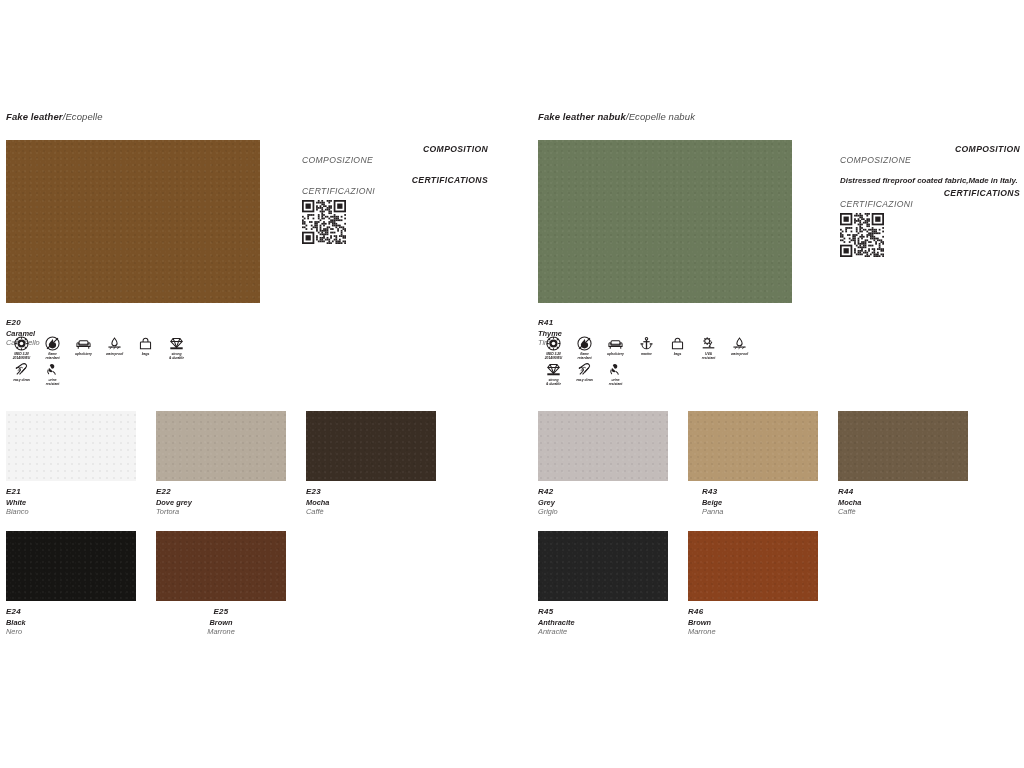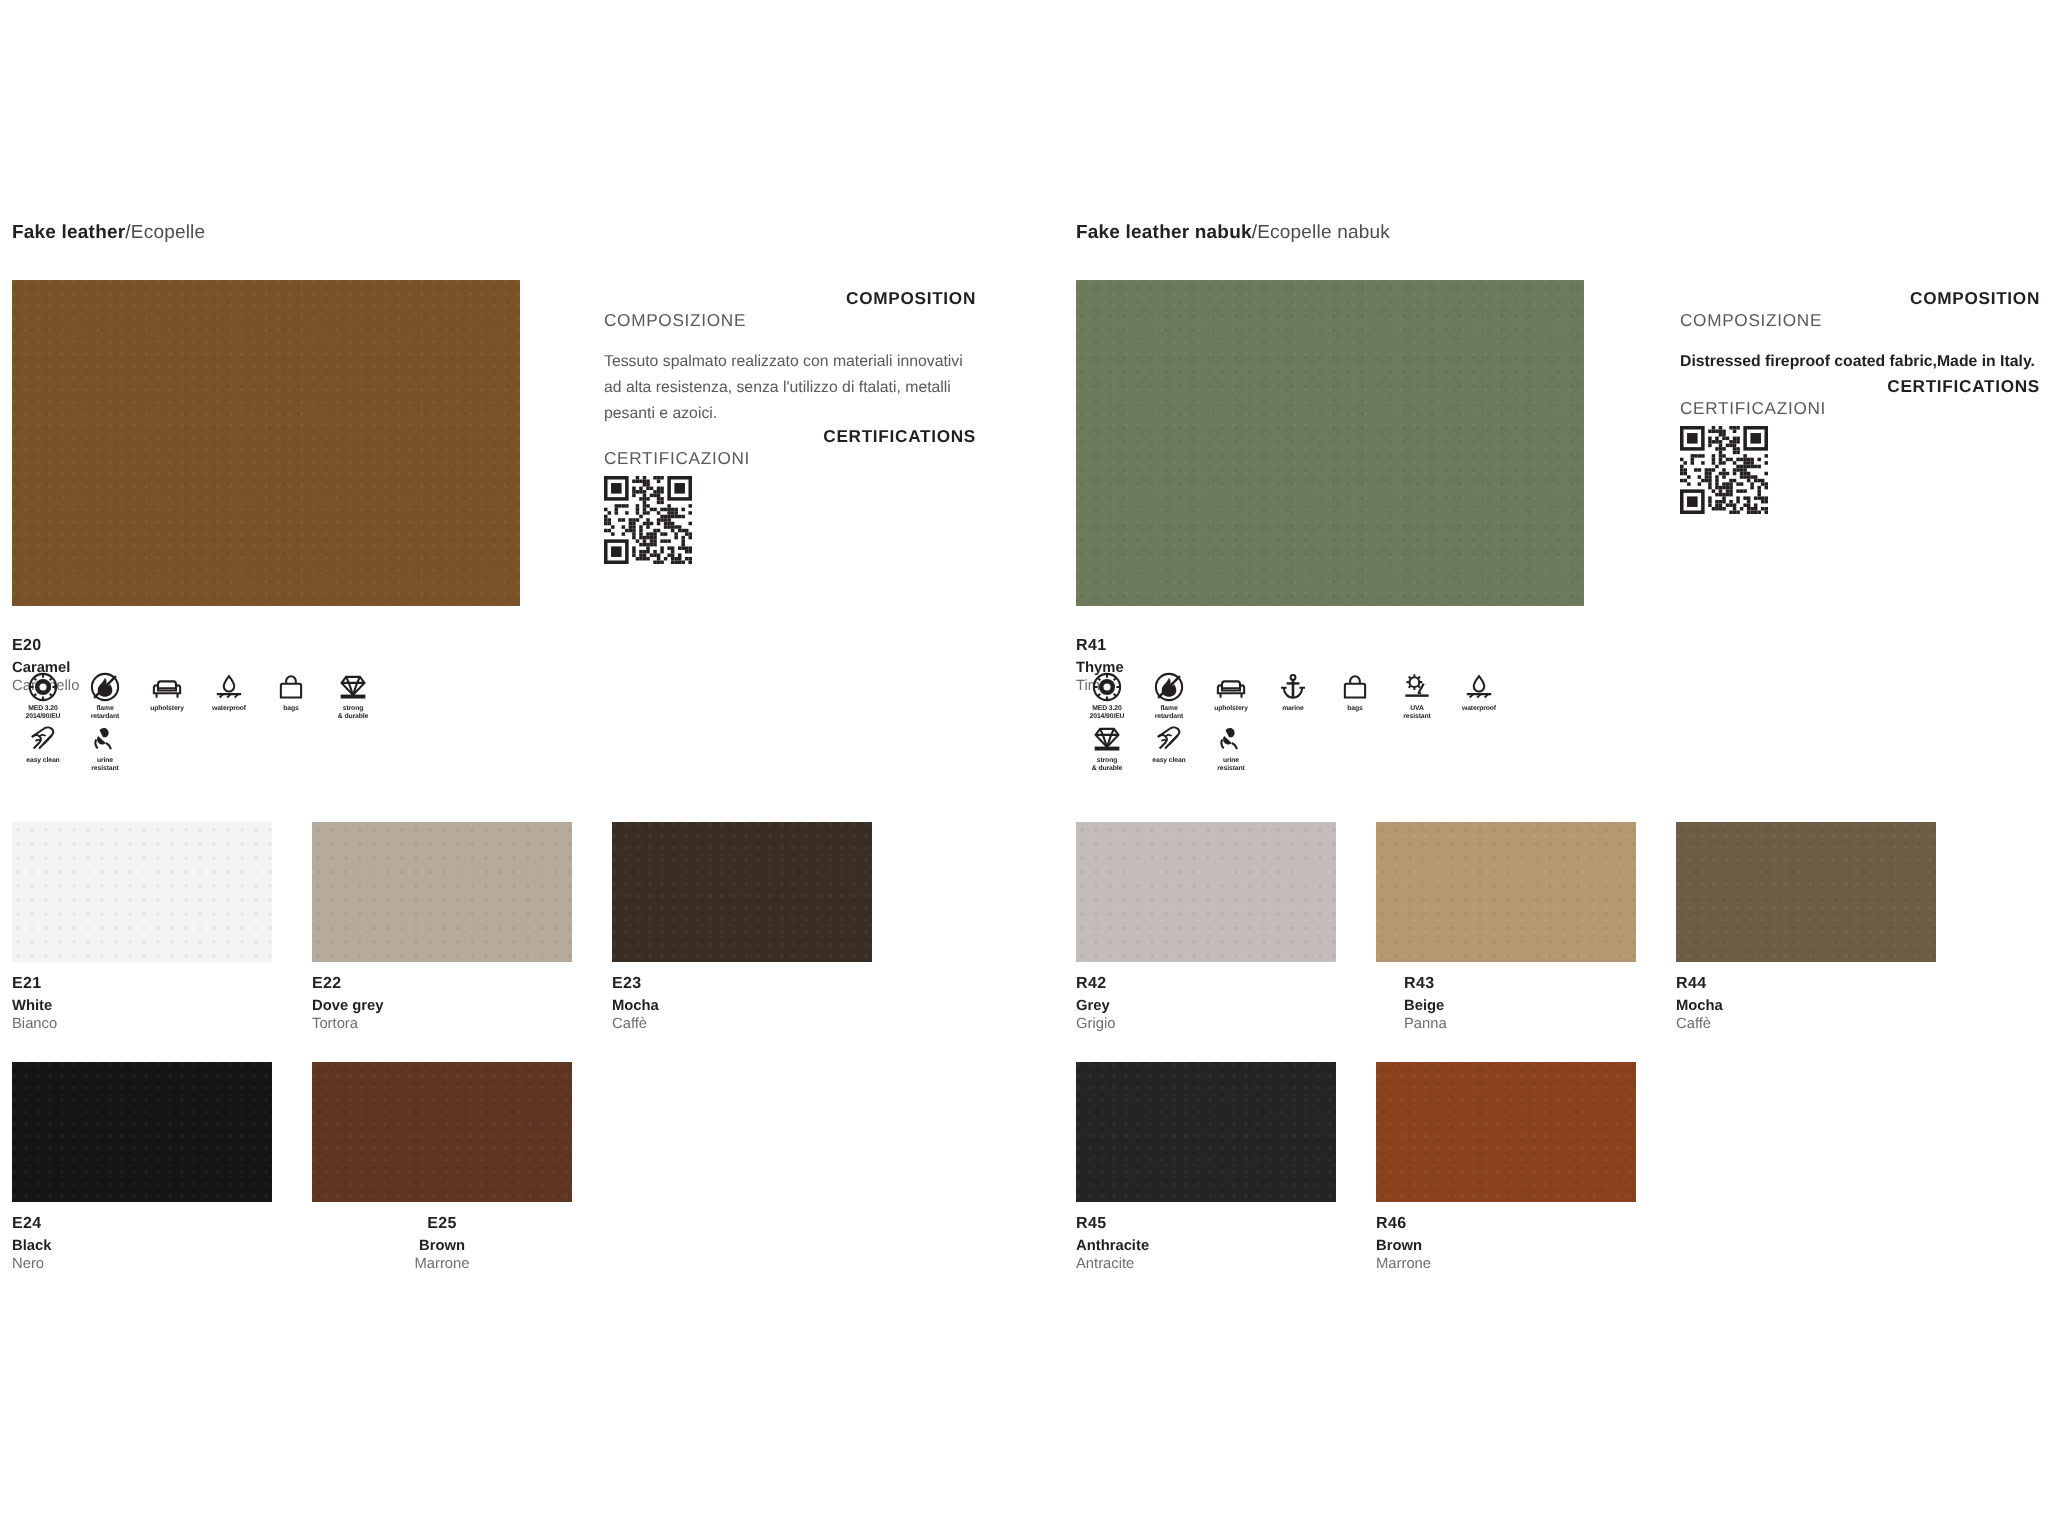--- a/index.html
+++ b/index.html
@@ -3,21 +3,21 @@
 <meta charset="utf-8">
 <style>
   * { box-sizing: border-box; margin: 0; padding: 0; }
   html, body {
     width: 1024px; height: 768px;
     background: #ffffff;
     font-family: "Liberation Sans", sans-serif;
     color: #231f20;
     overflow: hidden;
   }
-  .page { position: relative; width: 1024px; height: 576px; }
+  .page { position: relative; width: 1024px; height: 576px; font-style: italic; }
 
   
   .col { position: absolute; top: 0; width: 494px; height: 768px; }
   .col-left  { left: 6px; }
   .col-right { left: 538px; }
 
   
   .sec-title {
     position: absolute; top: 111px; left: 0;
     font-size: 9.5px; letter-spacing: .1px; white-space: nowrap;
@@ -99,21 +99,20 @@
   <div class="col col-left">
     <div class="sec-title">
       <span class="en">Fake leather</span><span class="sep">/</span><span class="it">Ecopelle</span>
     </div>
 
     <div class="hero grain" style="background-color: rgb(122, 82, 39);"></div>
 
     <div class="info">
       <div class="blk-h-en">COMPOSITION</div>
       <div class="blk-h-it">COMPOSIZIONE</div>
-      <div class="desc-it">Tessuto spalmato realizzato con materiali innovativi ad alta resistenza, senza l'utilizzo di ftalati, metalli pesanti e azoici.</div>
       <div class="cert-wrap">
         <div class="blk-h-en">CERTIFICATIONS</div>
         <div class="blk-h-it" style="margin-bottom:2px">CERTIFICAZIONI</div>
         <span class="qr"><svg width="44" height="44" viewBox="0 0 25 25">
               <rect width="25" height="25" fill="#fff"></rect>
               <rect x="9" y="0" width="1" height="1" fill="#231f20"></rect>
               <rect x="11" y="0" width="1" height="1" fill="#231f20"></rect>
               <rect x="14" y="0" width="1" height="1" fill="#231f20"></rect>
               <rect x="15" y="0" width="1" height="1" fill="#231f20"></rect>
               <rect x="16" y="0" width="1" height="1" fill="#231f20"></rect>

